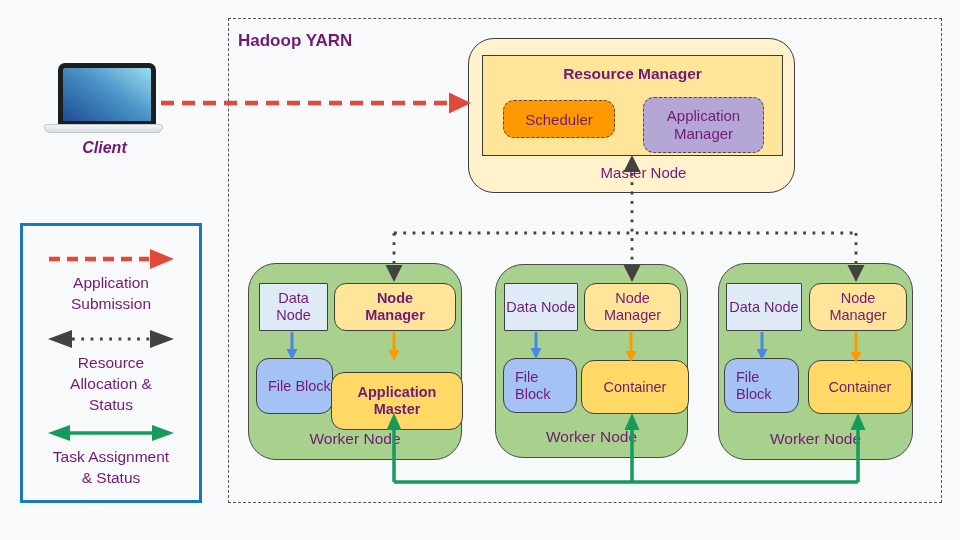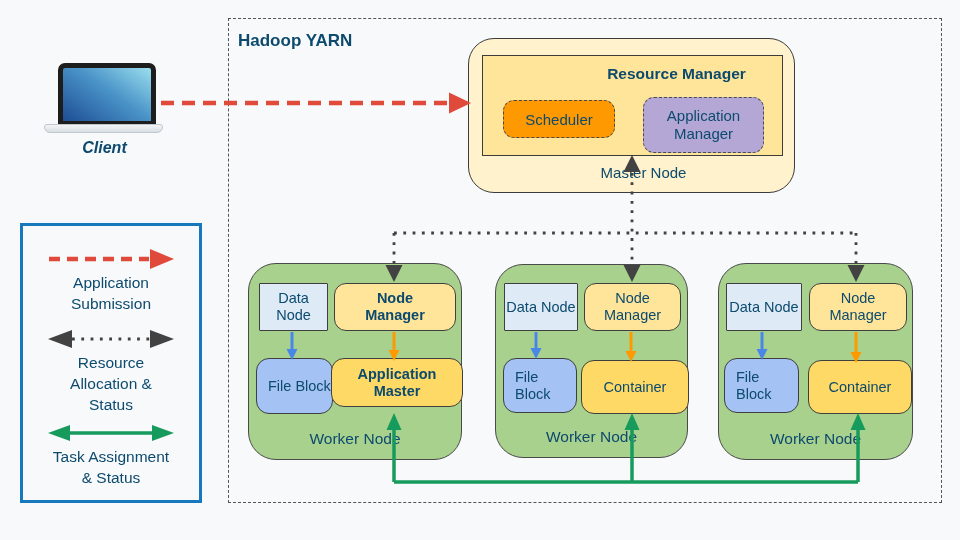--- a/index.html
+++ b/index.html
@@ -1,20 +1,20 @@
 <!DOCTYPE html>
 <html style="--background: #F8F9FA; --red: #E04A3A; --dark: #424242; --green: #169B5C; --blue_arrow: #4A86E8; --orange_arrow: #FF9900; --master_fill: #FFF2CC; --rm_fill: #FFE599; --scheduler_fill: #FF9902; --app_manager_fill: #B4A7D6; --worker_fill: #A9D18E; --data_node_fill: #DEEBF7; --node_manager_fill: #FFE599; --file_block_fill: #A4C2F4; --container_fill: #FFD966; --legend_border: #1878BE;"><head>
 <meta charset="utf-8">
 <style>
   html,body{margin:0;padding:0;}
   #canvas{
     position:relative; width:960px; height:540px; overflow:hidden;
     background:var(--background);
     font-family:"Liberation Sans", sans-serif;
-    color:#0c4a6e;
+    color:#701a75;
   }
   
   #yarn-box{
     position:absolute; left:228px; top:18px; width:714px; height:485px;
     border:1.6px dashed #555; box-sizing:border-box;
   }
   #yarn-title{
     position:absolute; left:238px; top:31px; font-size:17px; font-weight:700;
   }
   
@@ -37,21 +37,21 @@
     position:absolute; left:468px; top:38px; width:327px; height:155px;
     background:var(--master_fill); border:1.6px solid #3c3c3c;
     border-radius:26px; box-sizing:border-box;
   }
   #rm-box{
     position:absolute; left:13px; top:16px; width:301px; height:101px;
     background:var(--rm_fill); border:1.6px solid #3c3c3c; box-sizing:border-box;
   }
   #rm-title{
     position:absolute; left:0; top:9px; width:100%; text-align:center;
-    font-size:15.5px; font-weight:700;padding-left:44px;
+    font-size:15.5px; font-weight:700;
   }
   #scheduler-box{
     position:absolute; left:20px; top:44px; width:112px; height:38px;
     background:var(--scheduler_fill); border:1.6px dashed #4a4a4a;
     border-radius:11px; box-sizing:border-box;
     display:flex; align-items:center; justify-content:center; font-size:15px;
   }
   #app-manager-box{
     position:absolute; left:160px; top:41px; width:121px; height:56px;
     background:var(--app_manager_fill); border:1.6px dashed #4a4a4a;
@@ -81,21 +81,21 @@
       justify-content:flex-start; text-align:left; padding-left:11px;}
   .ct{background:var(--container_fill); border-radius:13px; padding:0 6px;}
   .b{font-weight:700;}
   .worker-label{
     position:absolute; left:0; bottom:11px; width:100%; text-align:center; font-size:15.5px;
   }
   
   #w1 .dn{left:10px; top:19px; width:69px;  height:48px;}
   #w1 .nm{left:85px; top:19px; width:122px; height:48px;}
   #w1 .fb{left:7px;  top:94px; width:77px;  height:56px;}
-  #w1 .ct{left:82px; top:94px; width:132px; height:49px;}
+  #w1 .ct{left:82px; top:108px; width:132px; height:58px;}
   
   #w2 .dn{left:8px;  top:18px; width:74px;  height:48px;}
   #w2 .nm{left:88px; top:18px; width:97px;  height:48px; padding:0 10px;}
   #w2 .fb{left:7px;  top:93px; width:74px;  height:55px;}
   #w2 .ct{left:85px; top:95px; width:108px; height:54px;}
   
   #w3 .dn{left:7px;  top:19px; width:76px;  height:48px;}
   #w3 .nm{left:90px; top:19px; width:98px;  height:48px; padding:0 10px;}
   #w3 .fb{left:5px;  top:94px; width:75px;  height:55px;}
   #w3 .ct{left:89px; top:96px; width:104px; height:54px;}

